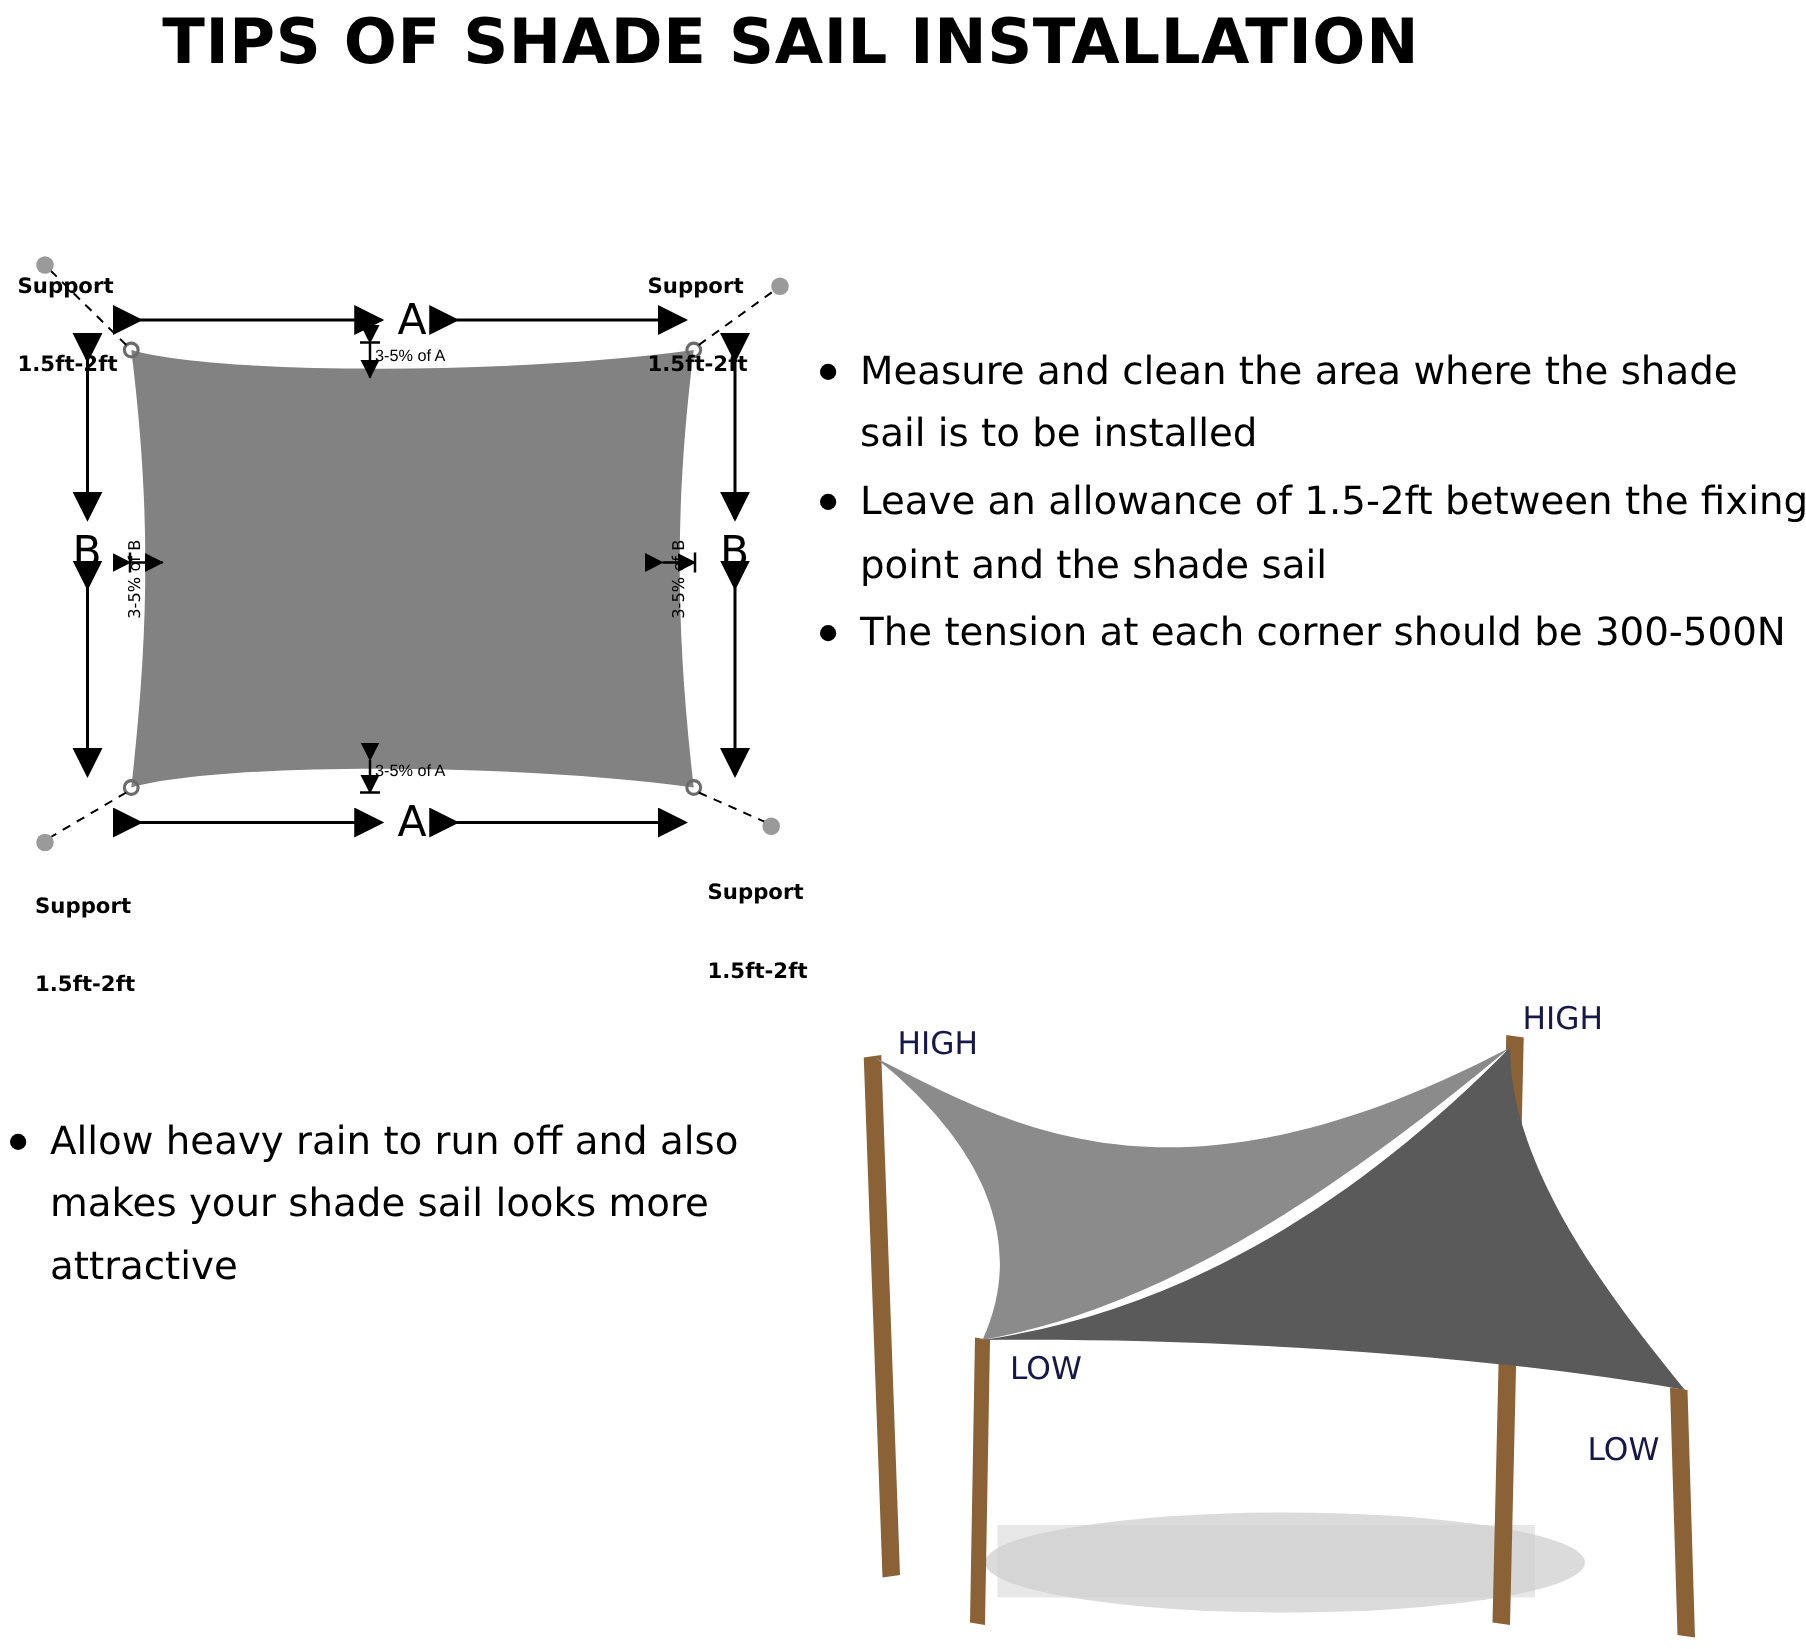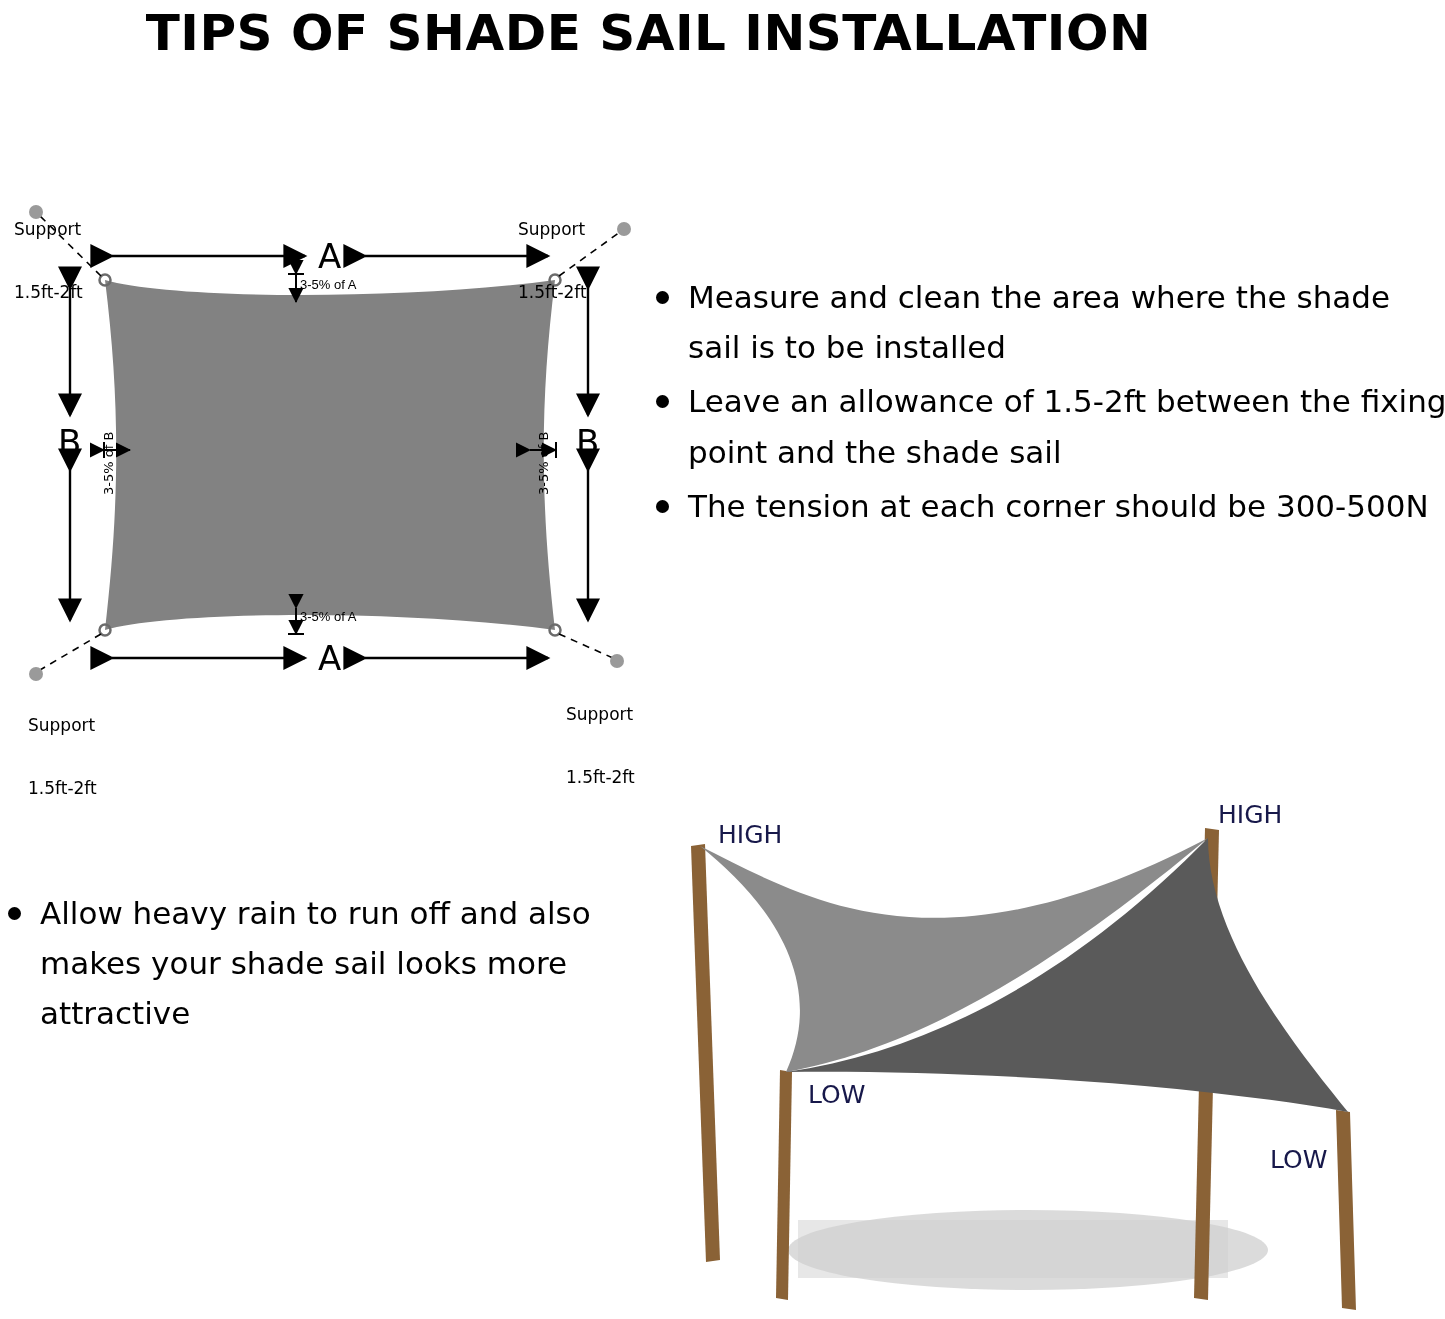--- a/index.html
+++ b/index.html
@@ -19,39 +19,39 @@
     position: absolute;
     left: 0;
     top: 4px;
     width: 1265px;
     text-align: center;
     font-family: "DejaVu Sans", sans-serif;
     font-weight: bold;
     font-size: 50px;
     letter-spacing: 0.5px;
     white-space: nowrap;
-    padding-left: 16px;
   }
 
   
   #diagram-top {
     position: absolute;
     left: 0;
     top: 150px;
     width: 660px;
     height: 580px;
   }
   #diagram-top svg { display: block; }
 
   .lbl {
     position: absolute;
     font-family: "DejaVu Sans", sans-serif;
     font-size: 17px;
     line-height: 1.22;
     white-space: pre;
+    font-weight: bold;
   }
   .lbl-small {
     position: absolute;
     font-family: Liberation Sans, sans-serif;
     font-size: 13px;
     white-space: nowrap;
   }
   .lbl-big {
     position: absolute;
     font-family: "DejaVu Sans", sans-serif;

